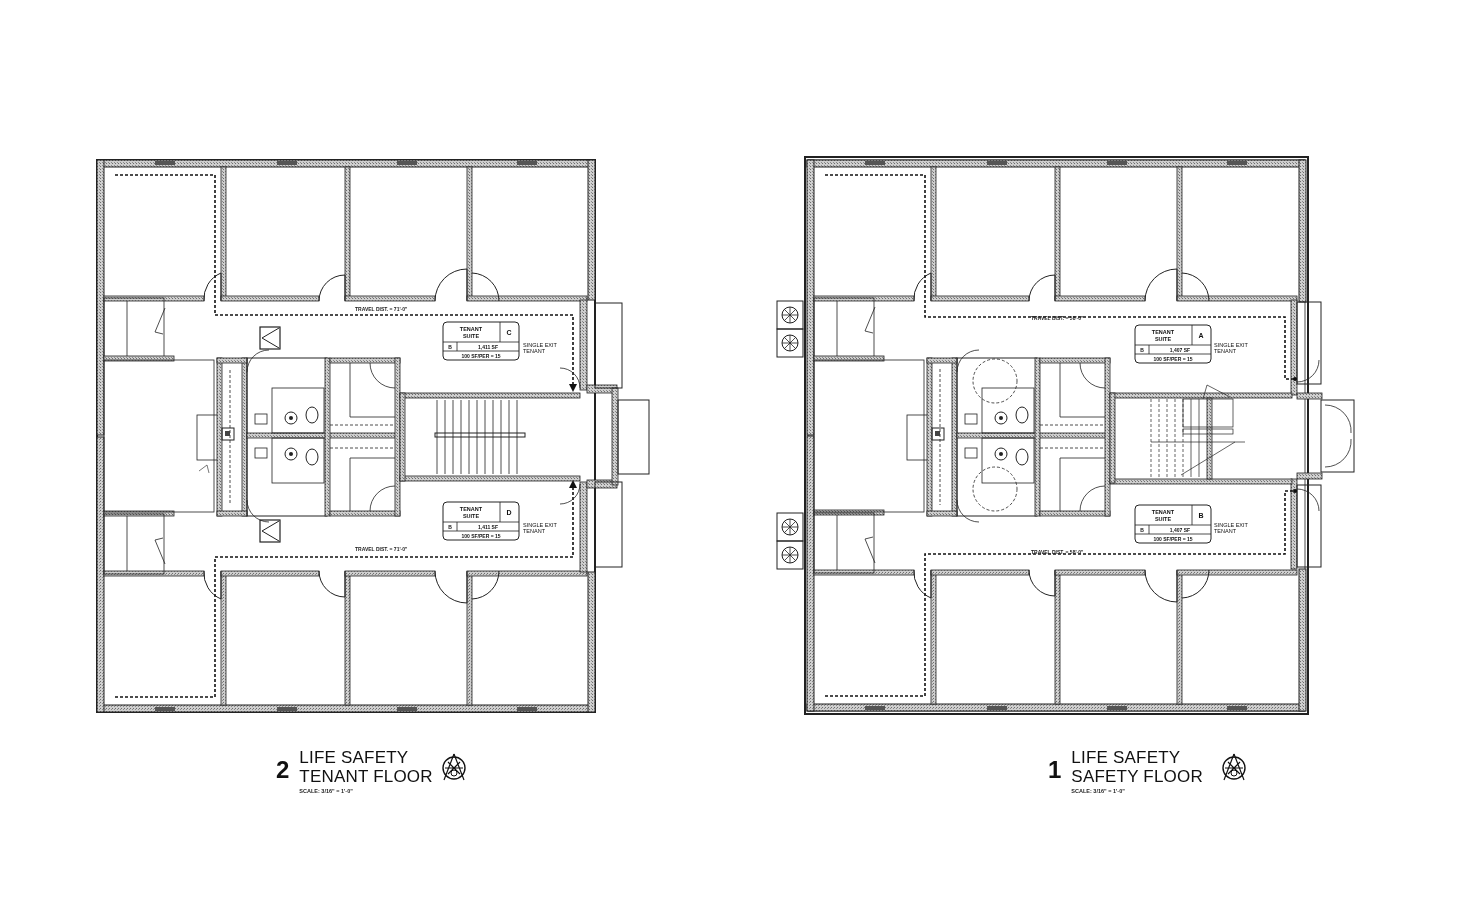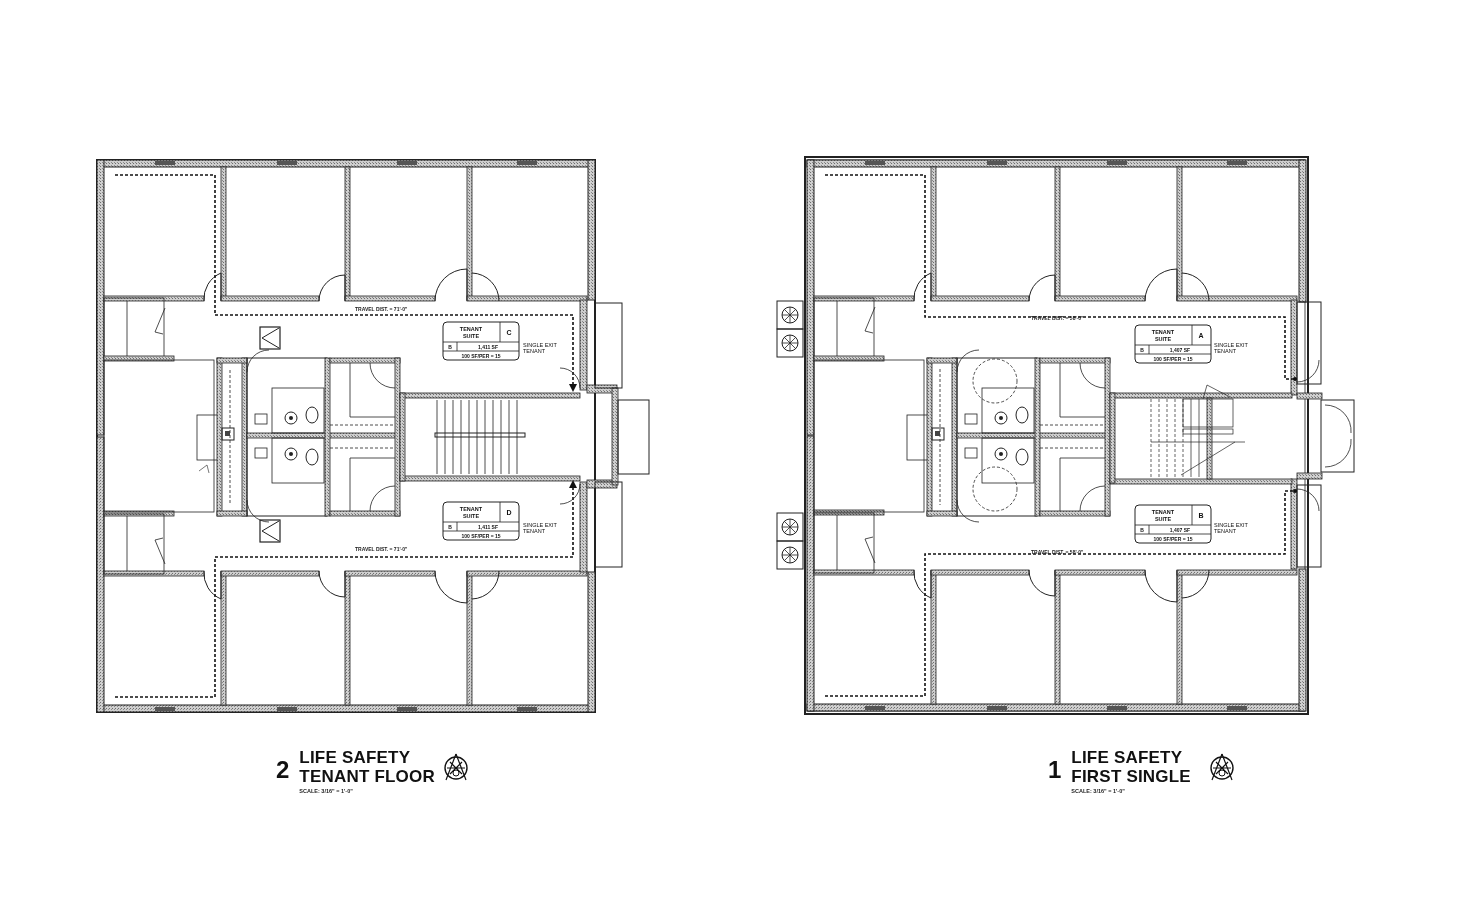--- a/index.html
+++ b/index.html
@@ -2,21 +2,21 @@
 <html><head>
   <meta charset="utf-8">
   <style>
     html, body { margin: 0; padding: 0; background: #ffffff; }
     body { width: 1471px; height: 900px; position: relative; overflow: hidden; font-family: "Liberation Sans", sans-serif; }
     .sheet { position: absolute; left: 0; top: 0; width: 1471px; height: 900px; }
     svg text { font-family: "Liberation Sans", sans-serif; }
     .title-block { position: absolute; display: flex; align-items: flex-start; }
     .tb-num { font-weight: bold; font-size: 24px; line-height: 24px; margin-right: 10px; margin-top: 10px; color: #111; }
     .tb-lines { display: flex; flex-direction: column; }
-    .tb-title { font-weight: bold; font-size: 17px; line-height: 19px; color: #111; letter-spacing: 0.2px; }
+    .tb-title { font-weight: normal; font-size: 17px; line-height: 19px; color: #111; letter-spacing: 0.2px; }
     .tb-scale { font-weight: bold; font-size: 5.5px; line-height: 8px; color: #222; margin-top: 1px; }
     .north { margin-left: 6px; margin-top: 4px; }
   </style>
 </head>
 <body>
 
 <div class="sheet">
 <svg width="1471" height="900" viewBox="0 0 1471 900" xmlns="http://www.w3.org/2000/svg">
   <defs>
     <pattern id="wallpat" width="3" height="3" patternUnits="userSpaceOnUse">
@@ -350,21 +350,21 @@
       <path d="M 15 2 L 5 28 M 15 2 L 25 28 M 6 16 L 24 16 M 9 10 L 21 22 M 21 10 L 9 22" stroke="#111" stroke-width="1.2" fill="none"></path>
       <circle cx="15" cy="21" r="3" fill="none" stroke="#111" stroke-width="1"></circle>
     </svg>
   </div>
 
   
   <div class="title-block" style="left:1048px; top:748px;">
     <span class="tb-num">1</span>
     <div class="tb-lines">
       <span class="tb-title">LIFE SAFETY</span>
-      <span class="tb-title">FIRST SINGLE</span>
+      <span class="tb-title">SAFETY FLOOR</span>
       <span class="tb-scale">SCALE: 3/16" = 1'-0"</span>
     </div>
     <svg class="north" width="30" height="30" viewBox="0 0 30 30" style="margin-left:16px;">
       <circle cx="15" cy="16" r="11" fill="none" stroke="#111" stroke-width="1.4"></circle>
       <path d="M 15 2 L 5 28 M 15 2 L 25 28 M 6 16 L 24 16 M 9 10 L 21 22 M 21 10 L 9 22" stroke="#111" stroke-width="1.2" fill="none"></path>
       <circle cx="15" cy="21" r="3" fill="none" stroke="#111" stroke-width="1"></circle>
     </svg>
   </div>
 </div>
 

